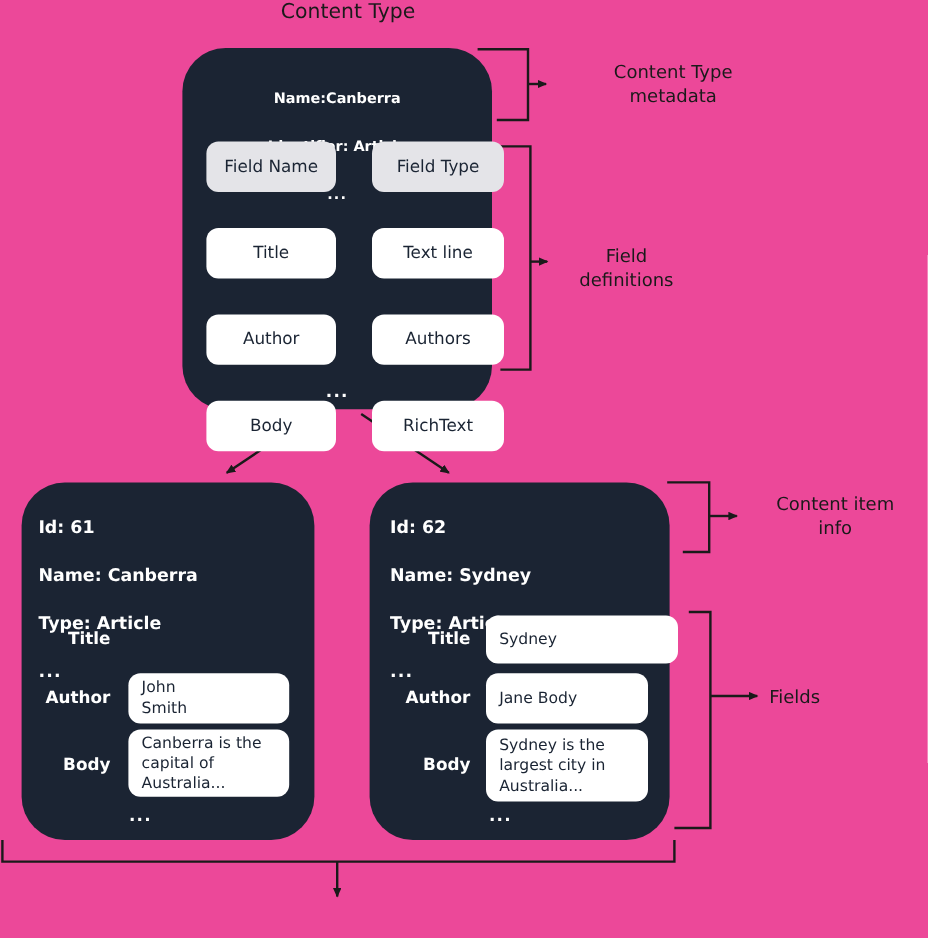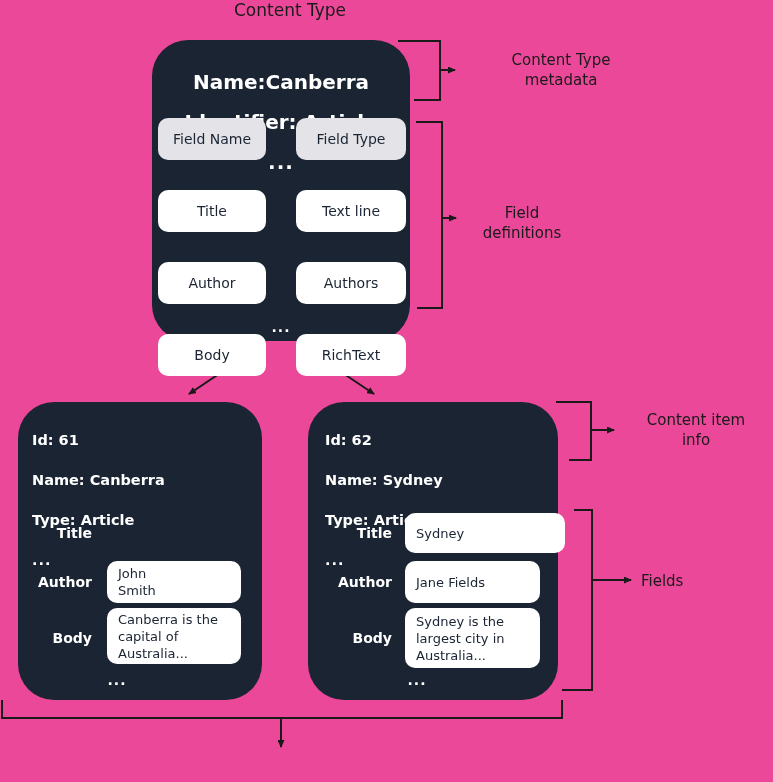--- a/index.html
+++ b/index.html
@@ -8,23 +8,23 @@
     --pill-bg:#ffffff;
     --line:#1a1a1a;
     --text-dark:#1a2433;
   }
   html,body{margin:0;padding:0;background:#ffffff;}
   body{font-family:"DejaVu Sans","Liberation Sans",sans-serif;color:var(--text-dark);}
   .stage{position:relative;width:773px;height:782px;background:#ec4899;overflow:hidden;padding-left:15px;}
   svg.overlay{position:absolute;left:0;top:0;width:773px;height:782px;pointer-events:none;}
   .cline{stroke:var(--line);stroke-width:2;fill:none;}
   .darkbox{position:absolute;background:var(--box-bg);border-radius:36px;color:#ffffff;}
-  .box-head{text-align:center;padding-top:12px;font-size:20px;font-weight:600;line-height:20px;white-space:pre-line;}
+  .box-head{text-align:center;padding-top:12px;font-size:12px;font-weight:600;line-height:20px;white-space:pre-line;}
   .dots{font-weight:700;letter-spacing:1px;}
-  .ct-grid{position:absolute;left:6px;top:78px;display:grid;grid-template-columns:108px 110px;column-gap:18px;row-gap:9px;grid-auto-rows:42px;gap:30px;}
+  .ct-grid{position:absolute;left:20px;top:78px;display:grid;grid-template-columns:108px 110px;column-gap:18px;row-gap:9px;grid-auto-rows:42px;gap:30px;}
   .pill{background:var(--pill-bg);color:var(--text-dark);border-radius:10px;display:flex;align-items:center;justify-content:center;font-size:14px;}
   .hpill{background:var(--header-pill-bg);}
   .foot-dots{position:absolute;left:0;right:0;bottom:6px;text-align:center;font-weight:700;letter-spacing:1px;font-size:14px;}
   .item-head{position:absolute;top:8px;font-size:14.5px;font-weight:600;line-height:20px;white-space:pre-line;}
   .rowlabel{position:absolute;color:#ffffff;font-size:14px;font-weight:600;display:flex;align-items:center;justify-content:flex-end;}
   .valuepill{position:absolute;background:var(--pill-bg);color:var(--text-dark);border-radius:10px;display:flex;align-items:center;font-size:13px;line-height:17px;padding-left:11px;padding-right:4px;white-space:pre-line;box-sizing:border-box;}
   .item-dots{position:absolute;width:30px;text-align:center;font-weight:700;letter-spacing:1px;font-size:14px;color:#fff;}
   .note{position:absolute;color:#1a1a1a;font-size:15px;line-height:20px;text-align:center;white-space:pre-line;}
   .page-title{position:absolute;left:180px;top:0px;width:220px;text-align:center;font-size:17px;color:#1a1a1a;}
   .bottom-title{position:absolute;left:181px;top:754px;width:200px;text-align:center;font-size:16.5px;color:#1a1a1a;}
@@ -107,21 +107,21 @@
   <div class="darkbox" style="left:308px;top:402px;width:250px;height:298px;">
     <div class="item-head" style="left:17px;">
       <div>Id: 62</div>
       <div>Name: Sydney</div>
       <div>Type: Article</div>
       <div class="dots">...</div>
     </div>
     <div class="rowlabel" style="left:0;width:84px;top:111px;height:40px;">Title</div>
     <div class="valuepill" style="left:97px;top:111px;width:160px;height:40px;">Sydney</div>
     <div class="rowlabel" style="left:0;width:84px;top:159px;height:42px;">Author</div>
-    <div class="valuepill" style="left:97px;top:159px;width:135px;height:42px;">Jane Fields</div>
+    <div class="valuepill" style="left:97px;top:159px;width:135px;height:42px;">Jane Body</div>
     <div class="rowlabel" style="left:0;width:84px;top:206px;height:60px;">Body</div>
     <div class="valuepill" style="left:97px;top:206px;width:135px;height:60px;">Sydney is the
 largest city in
 Australia...</div>
     <div class="item-dots" style="left:94px;top:270px;">...</div>
   </div>
 
   <div class="note" style="left:616px;top:410px;width:160px;">Content item
 info</div>
   <div class="note" style="left:641px;top:571px;width:80px;text-align:left;">Fields</div>

